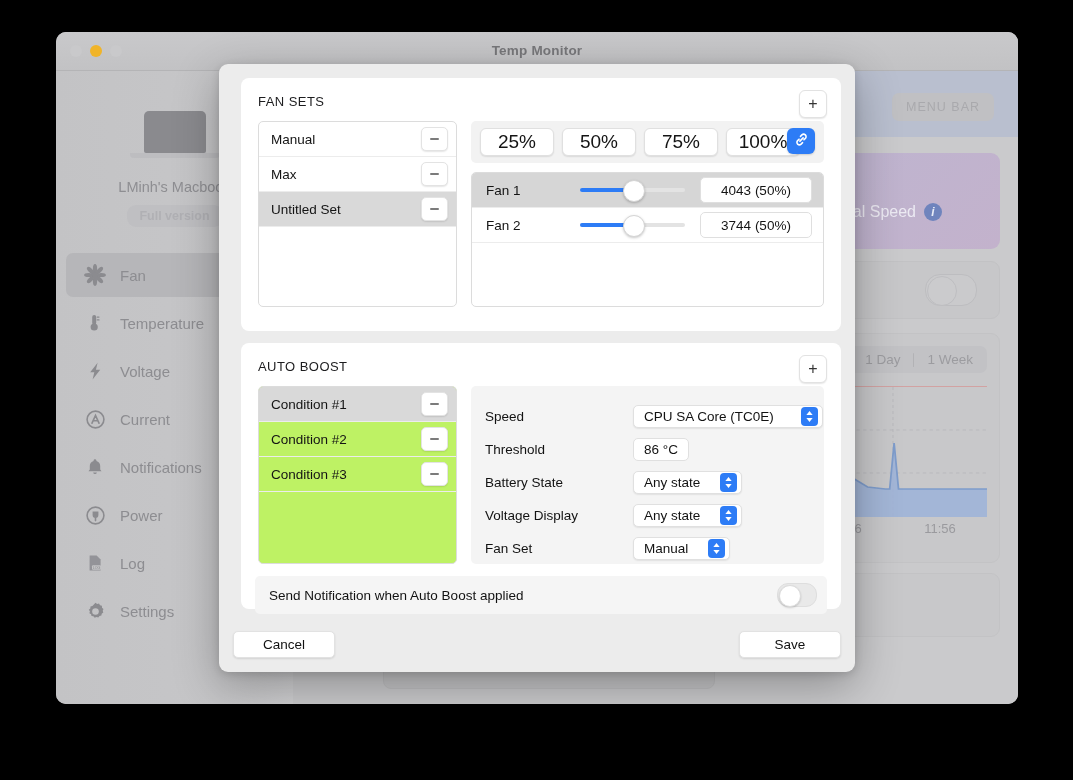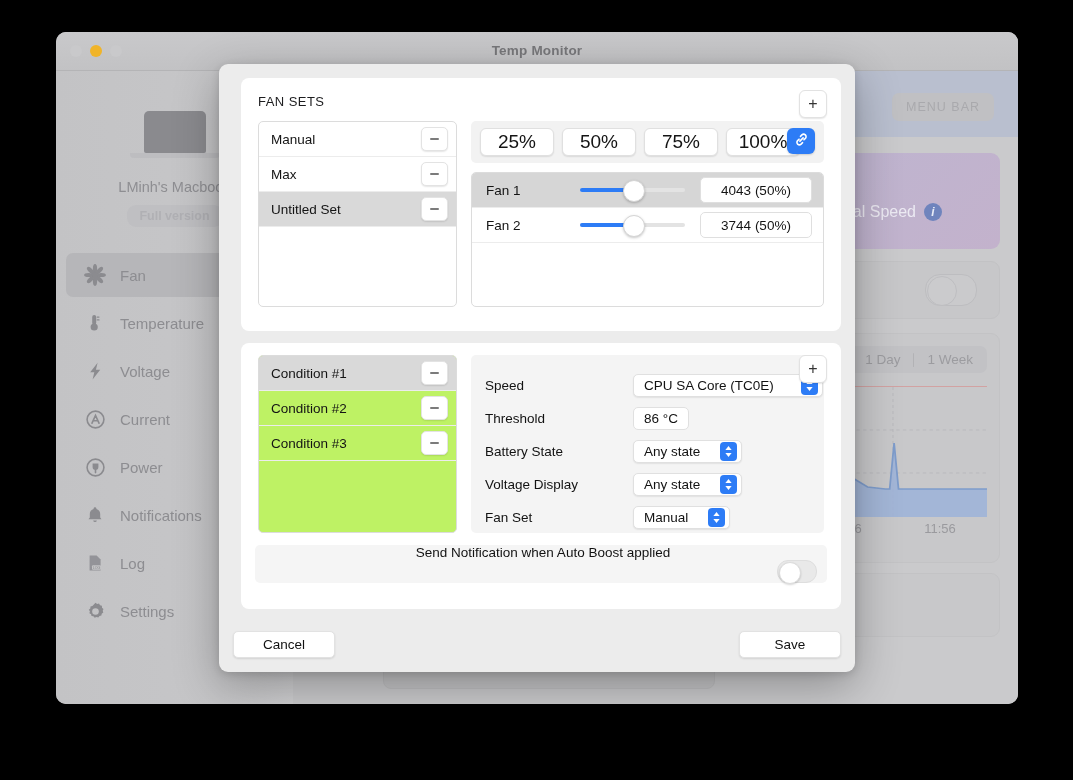--- a/index.html
+++ b/index.html
@@ -310,21 +310,21 @@
     width: 17px; height: 19px; border-radius: 4px; background: #2d7cf6;
     display: flex; flex-direction: column; align-items: center; justify-content: center;
     gap: 1px; flex: 0 0 17px;
   }
   .stepper svg { display: block; }
 
   .notif-bar {
     margin: 12px 14px 0 14px;
     height: 38px; background: #f5f5f5; border-radius: 5px;
     display: flex; align-items: center; padding: 0 10px 0 14px;
-    font-size: 13.5px; color: #121212; box-sizing: border-box; flex-direction: column;
+    font-size: 13.5px; color: #121212; box-sizing: border-box;
   }
   .switch {
     margin-left: auto; width: 38px; height: 22px; border-radius: 11px;
     background: #e9e9e9; border: 1px solid #dedede; position: relative;
     cursor: default;
   }
   .switch:after {
     content: ""; position: absolute; left: 1px; top: 1px;
     width: 20px; height: 20px; border-radius: 50%;
     background: #fff; border: 1px solid #dcdcdc;
@@ -429,37 +429,37 @@
               <svg width="21" height="21" viewBox="0 0 21 21" fill="none" stroke="currentColor" stroke-width="1.6">
                 <circle cx="10.5" cy="10.5" r="8.4"></circle>
                 <path d="M7 14.2 L10.5 6.4 L14 14.2 M8.4 11.8 H12.6" stroke-linecap="round"></path>
               </svg>
             </span>
             <span>Current</span>
           </div>
 
           <div class="nav-item">
             <span class="nav-icon">
+              <svg width="20" height="20" viewBox="0 0 20 20" fill="currentColor">
+                <path d="M10 2.2c-.8 0-1.4.6-1.4 1.3v.5C6.3 4.6 4.8 6.6 4.8 9v3.4l-1.3 1.8h13l-1.3-1.8V9c0-2.4-1.5-4.4-3.8-5V3.5c0-.7-.6-1.3-1.4-1.3z"></path>
+                <path d="M8.1 15.4a1.95 1.95 0 0 0 3.8 0z"></path>
+              </svg>
+            </span>
+            <span>Notifications</span>
+          </div>
+
+          <div class="nav-item">
+            <span class="nav-icon">
               <svg width="21" height="21" viewBox="0 0 21 21" fill="none" stroke="currentColor" stroke-width="1.6">
                 <circle cx="10.5" cy="10.5" r="8.4"></circle>
                 <path d="M7.6 6.6 V10 a2.9 2.9 0 0 0 5.8 0 V6.6" fill="currentColor" stroke="none"></path>
                 <path d="M10.5 13 V15.6" stroke-linecap="round"></path>
               </svg>
             </span>
             <span>Power</span>
-          </div>
-
-          <div class="nav-item">
-            <span class="nav-icon">
-              <svg width="20" height="20" viewBox="0 0 20 20" fill="currentColor">
-                <path d="M10 2.2c-.8 0-1.4.6-1.4 1.3v.5C6.3 4.6 4.8 6.6 4.8 9v3.4l-1.3 1.8h13l-1.3-1.8V9c0-2.4-1.5-4.4-3.8-5V3.5c0-.7-.6-1.3-1.4-1.3z"></path>
-                <path d="M8.1 15.4a1.95 1.95 0 0 0 3.8 0z"></path>
-              </svg>
-            </span>
-            <span>Notifications</span>
           </div>
 
           <div class="nav-item">
             <span class="nav-icon">
               <svg width="20" height="20" viewBox="0 0 20 20" fill="currentColor">
                 <path d="M4.6 2.6h7l4 4v10.8h-11z" opacity="0.85"></path>
                 <rect x="7" y="12.2" width="9" height="4.6" rx="1" fill="#c3c3c5"></rect>
                 <text x="11.5" y="15.9" font-size="3.6" text-anchor="middle" fill="currentColor" font-family="Liberation Sans">LOG</text>
               </svg>
             </span>
@@ -597,20 +597,21 @@
               </span>
               <span class="rpm-field">3744 (50%)</span>
             </div>
           </div>
         </div>
 
       </div>
     </div>
 
     <div class="panel" id="auto-boost-panel">
+      <div class="panel-title">AUTO BOOST</div>
       <div class="plus-btn">+</div>
 
       <div class="ab-row">
 
         <div class="cond-list">
           <div class="list-item selected">
             <span class="lbl">Condition #1</span>
             <span class="minus-btn">
                 <i></i>
               </span>

